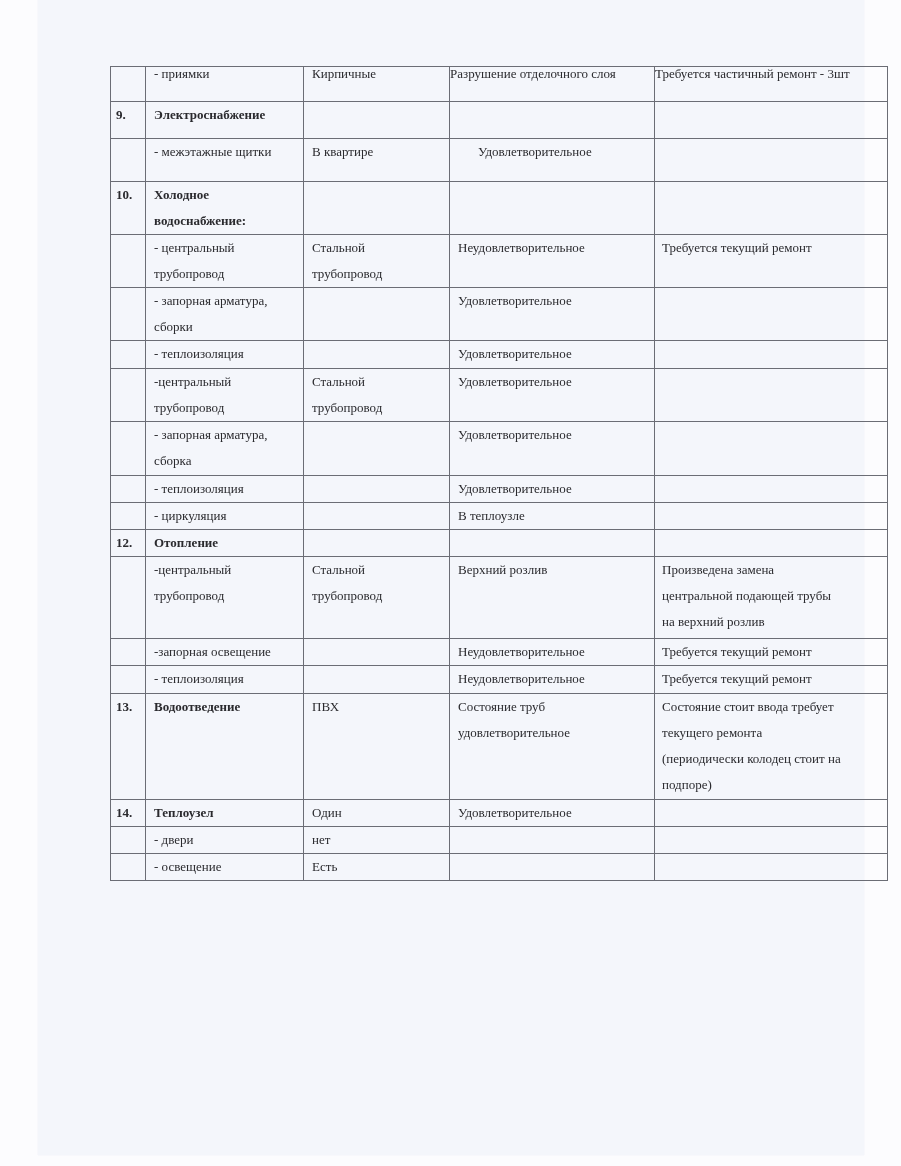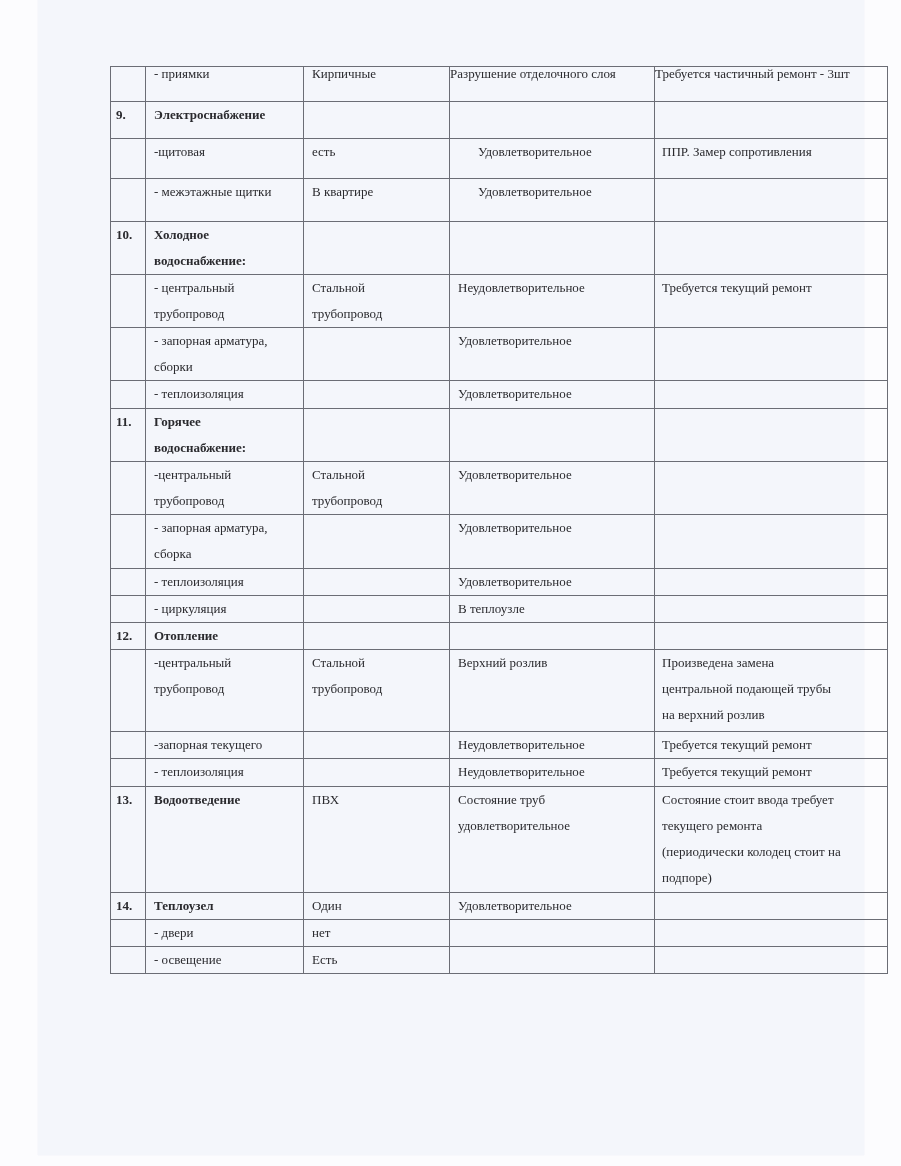--- a/index.html
+++ b/index.html
@@ -74,27 +74,20 @@
     </tr>
 
     <tr style="height:37px">
       <td class="num">9.</td>
       <td class="name bold">Электроснабжение</td>
       <td></td>
       <td></td>
       <td></td>
     </tr>
 
-    <tr style="height:40px">
-      <td class="num"></td>
-      <td>-щитовая</td>
-      <td>есть</td>
-      <td class="center-inset">Удовлетворительное</td>
-      <td class="c4">ППР. Замер сопротивления</td>
-    </tr>
 
     <tr style="height:43px">
       <td class="num"></td>
       <td>- межэтажные щитки</td>
       <td>В квартире</td>
       <td class="center-inset">Удовлетворительное</td>
       <td class="c4"></td>
     </tr>
 
     <tr style="height:52px">
@@ -134,30 +127,20 @@
     </tr>
 
     <tr style="height:28px">
       <td class="num"></td>
       <td>- теплоизоляция</td>
       <td></td>
       <td>Удовлетворительное</td>
       <td class="c4"></td>
     </tr>
 
-    <tr style="height:53px">
-      <td class="num">11.</td>
-      <td class="name bold">
-        <span class="line">Горячее</span>
-        <span class="line">водоснабжение:</span>
-      </td>
-      <td></td>
-      <td></td>
-      <td></td>
-    </tr>
 
     <tr style="height:53px">
       <td class="num"></td>
       <td>
         <span class="line">-центральный</span>
         <span class="line">трубопровод</span>
       </td>
       <td>
         <span class="line">Стальной</span>
         <span class="line">трубопровод</span>
@@ -214,21 +197,21 @@
       <td>Верхний розлив</td>
       <td class="c4">
         <span class="line">Произведена замена</span>
         <span class="line">центральной подающей трубы</span>
         <span class="line">на верхний розлив</span>
       </td>
     </tr>
 
     <tr style="height:27px">
       <td class="num"></td>
-      <td>-запорная текущего</td>
+      <td>-запорная освещение</td>
       <td></td>
       <td>Неудовлетворительное</td>
       <td class="c4">Требуется текущий ремонт</td>
     </tr>
 
     <tr style="height:28px">
       <td class="num"></td>
       <td>- теплоизоляция</td>
       <td></td>
       <td>Неудовлетворительное</td>

